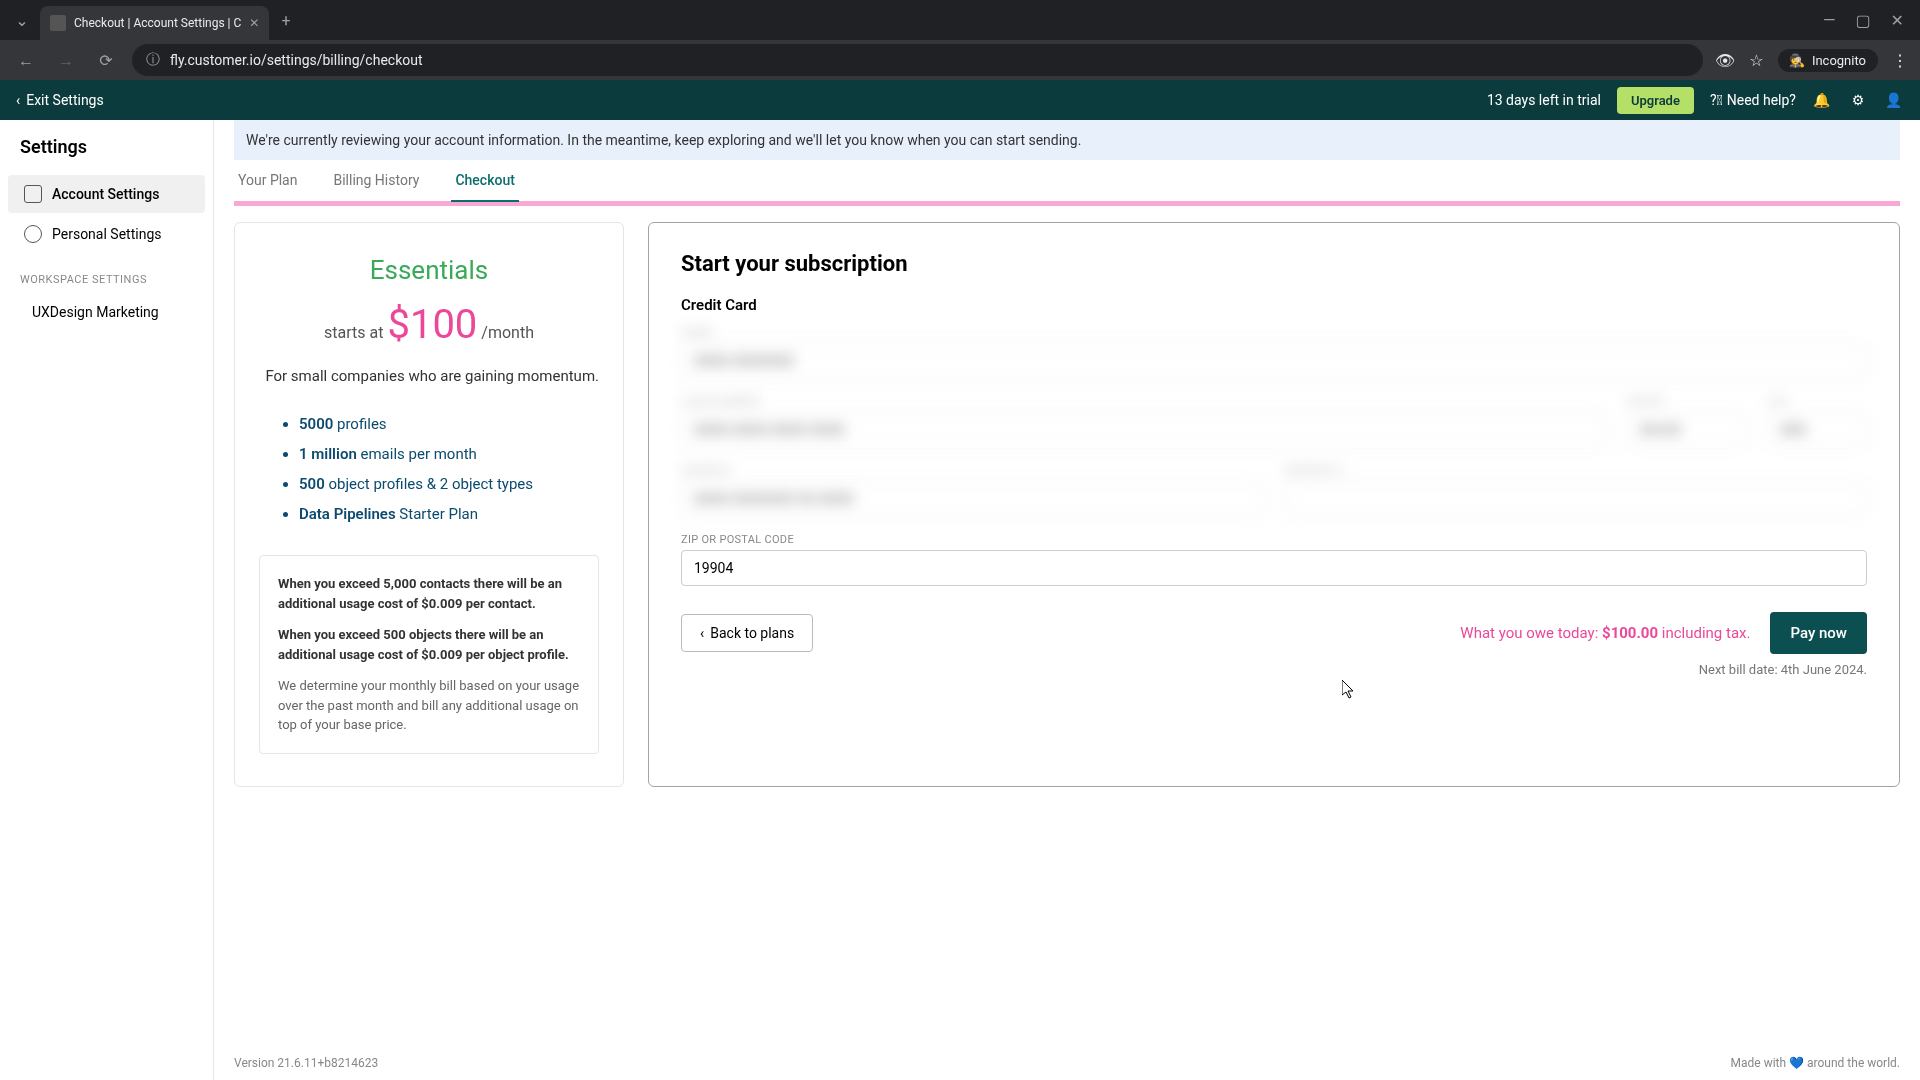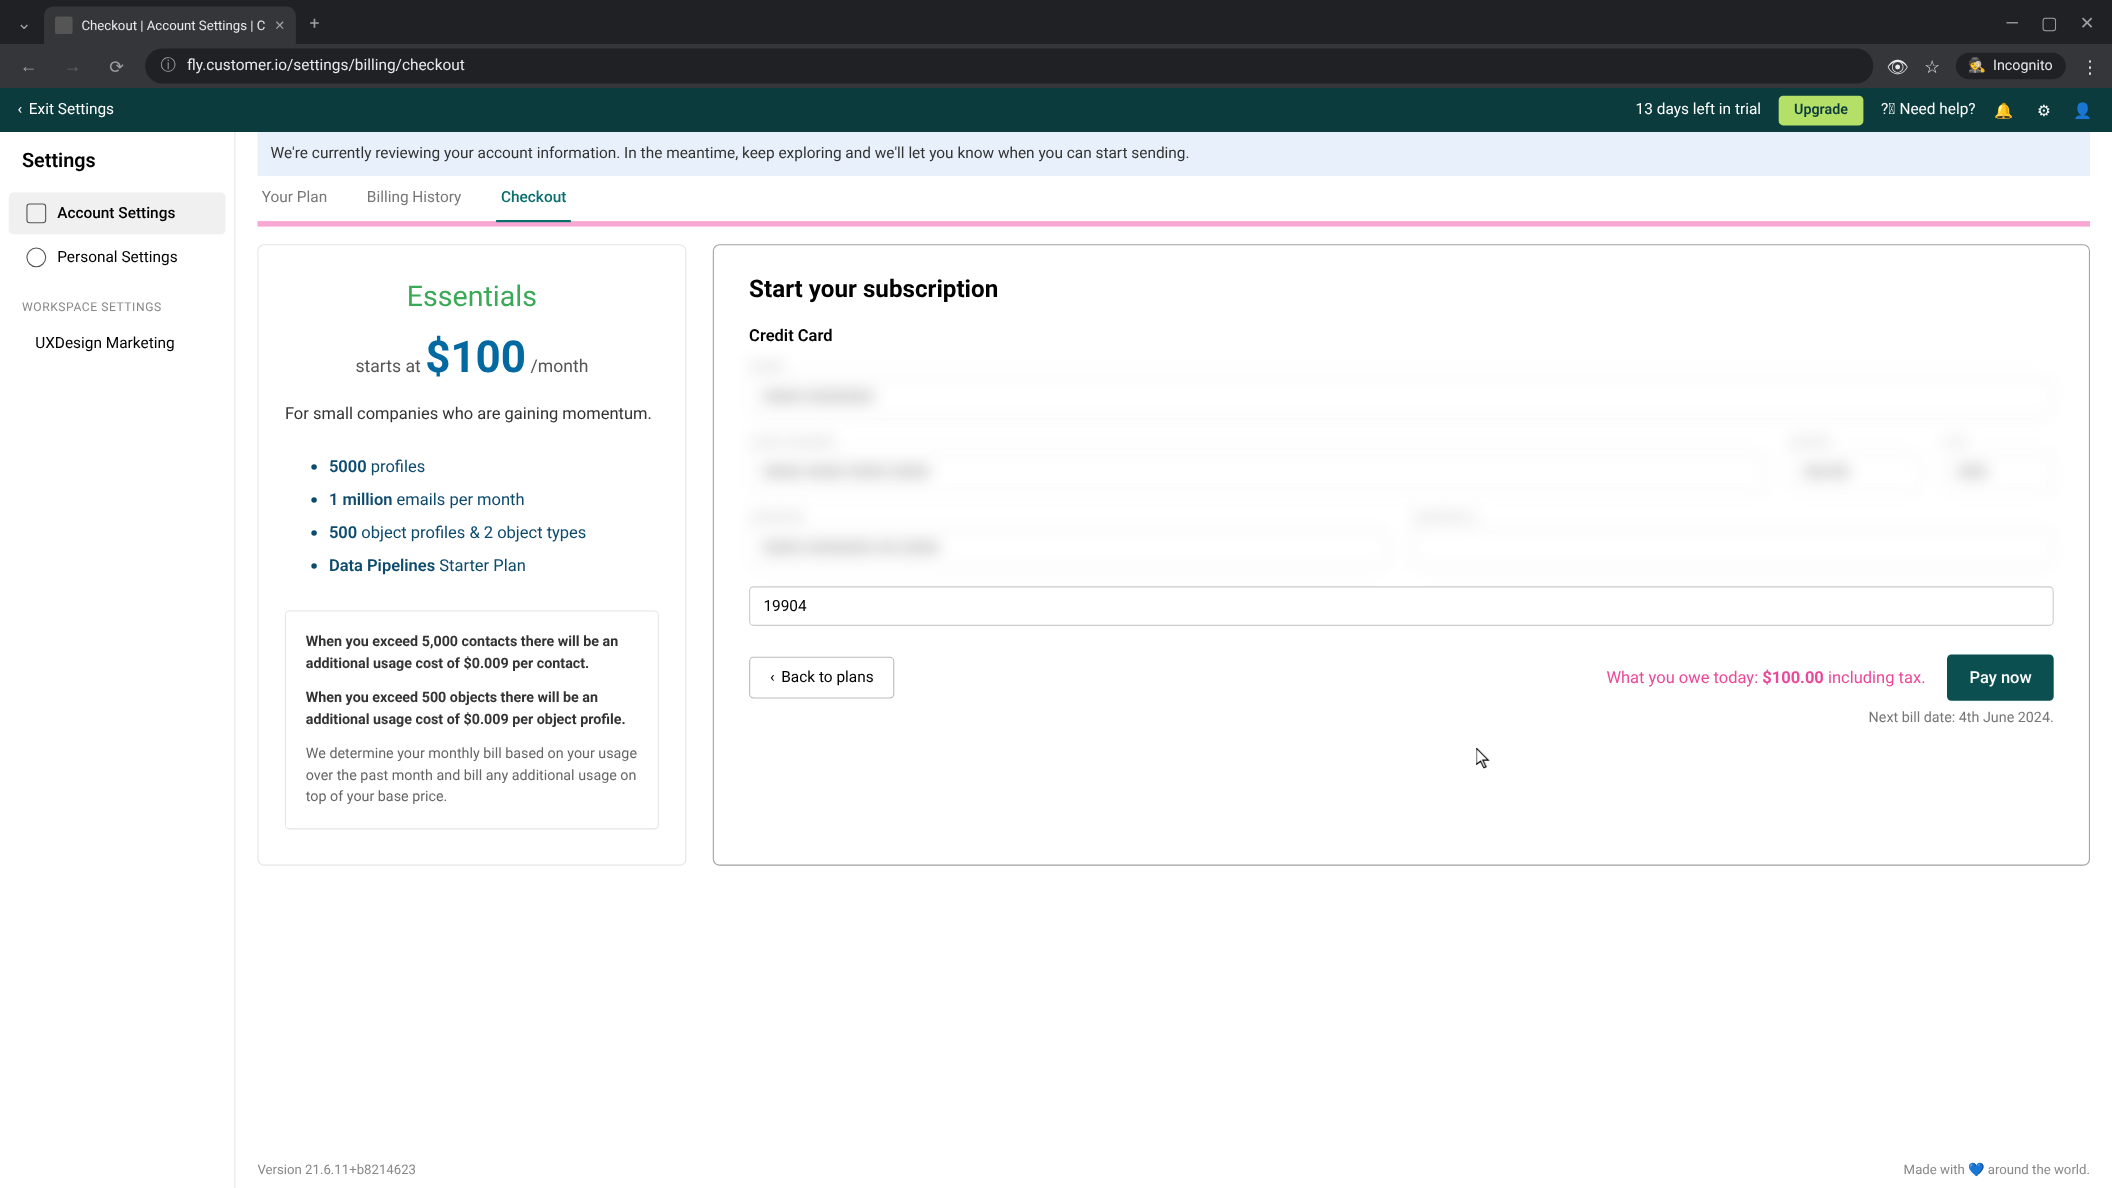--- a/index.html
+++ b/index.html
@@ -37,22 +37,22 @@
 .side-label{font-size:11px;text-transform:uppercase;letter-spacing:.5px;color:#888;padding:18px 20px 8px}
 .ws-item{padding:10px 20px 10px 32px;font-size:14px;cursor:pointer}
 .content{flex:1;padding:0 20px;overflow-y:auto;position:relative}
 .tabs-row{display:flex;gap:28px;border-bottom:5px solid #f9a8d4;padding-top:0}
 .tab-link{padding:12px 4px;font-size:14px;color:#777;cursor:pointer;border-bottom:2px solid transparent;margin-bottom:-1px}
 .tab-link.active{color:#0b6e6e;border-bottom-color:#0b6e6e;font-weight:500}
 .two-col{display:flex;gap:24px;margin-top:16px}
 .plan-card{width:390px;border:1px solid #e5e5e5;border-radius:6px;padding:32px 24px}
 .plan-name{color:#3aaa58;font-size:26px;font-weight:400;text-align:center;margin-bottom:16px}
 .price-row{text-align:center;font-size:16px;color:#555;margin-bottom:18px}
-.price-big{font-size:40px;font-weight:700;color:#0369a1}
-.plan-desc{text-align:left;font-size:15px;color:#333;margin-bottom:22px;line-height:1.4}
+.price-big{font-size:40px;font-weight:400;color:#ec4899}
+.plan-desc{text-align:right;font-size:15px;color:#333;margin-bottom:22px;line-height:1.4}
 .feat-list{list-style:disc;padding-left:40px;font-size:15px;color:#0c4a6e;line-height:2}
 .feat-list b{font-weight:600}
 .usage-box{border:1px solid #e5e5e5;border-radius:4px;padding:18px;margin-top:26px;font-size:13px;color:#333;line-height:1.5}
 .usage-box p{margin-bottom:12px}
 .usage-box p:last-child{color:#666;margin-bottom:0}
 .checkout-card{flex:1;border:1px solid #a3a3a3;border-radius:6px;padding:28px 32px}
 .checkout-title{font-size:22px;font-weight:700;margin-bottom:20px}
 .section-label{font-weight:600;font-size:15px;margin-bottom:12px}
 .blur-region{filter:blur(7px);opacity:.6;pointer-events:none}
 .field-row{display:flex;gap:20px;margin-bottom:16px}
@@ -189,20 +189,21 @@
             <div class="field" style="flex:0 0 100px"><span class="field-label">CVC</span><input class="text-input" value="XXX" style=""></div>
           </div>
           <div class="field-row">
             <div class="field"><span class="field-label">ADDRESS</span><input class="text-input" value="XXXX XXXXXXX XX XXXX" style=""></div>
             <div class="field"><span class="field-label">ADDRESS 2</span><input class="text-input" value="" style=""></div>
           </div>
         </div>
 
         <div class="field-row">
           <div class="field zip-field">
+            <span class="field-label">ZIP OR POSTAL CODE</span>
             <input class="text-input" value="19904" style="">
           </div>
         </div>
 
         <div class="action-row">
           <button class="back-btn">
             <span>‹</span>
             <span>Back to plans</span>
           </button>
           <div class="owe-text">

